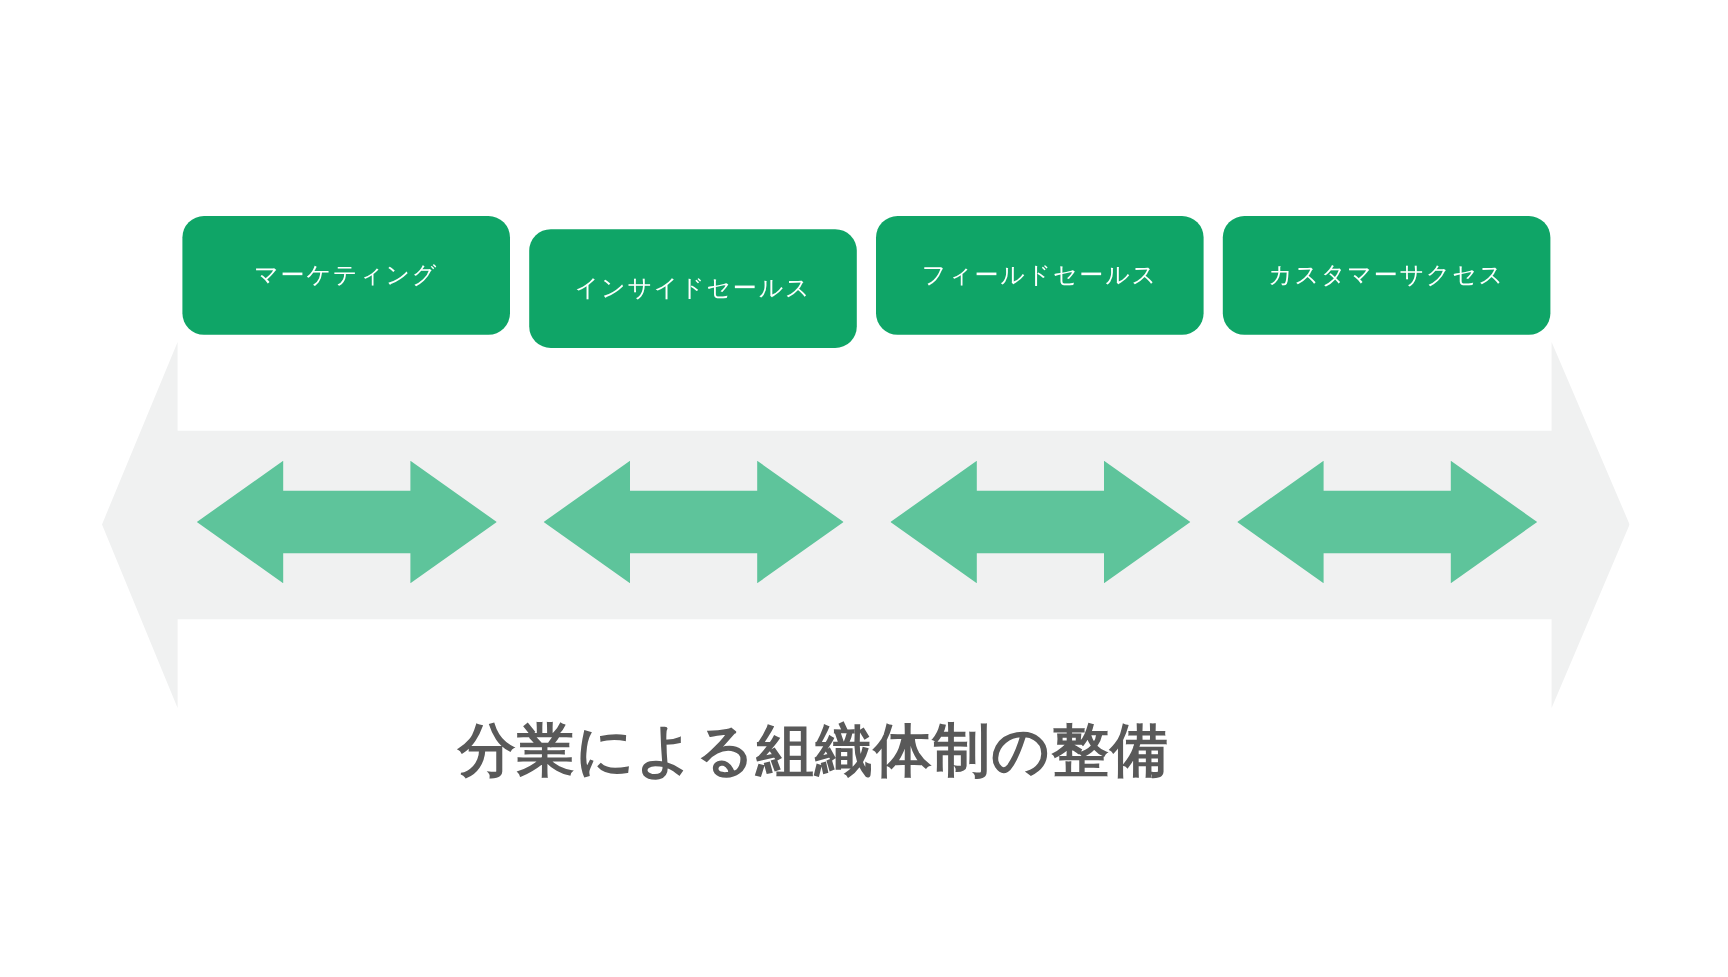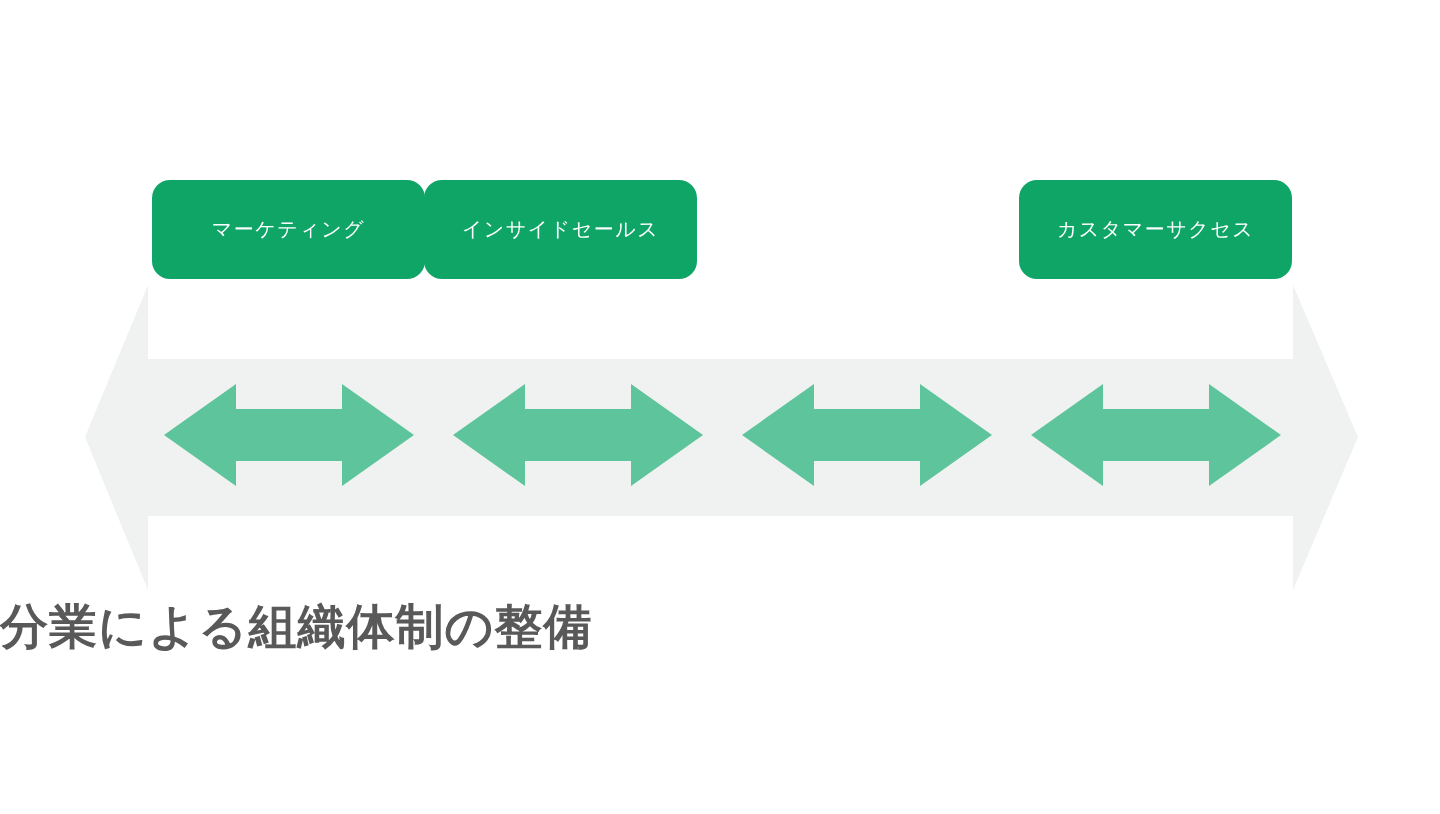--- a/index.html
+++ b/index.html
@@ -38,40 +38,40 @@
     display:flex;align-items:center;justify-content:center;
   }
   .dept-box .label{
     color:var(--box-text);
     font-size:20px;
     font-weight:500;
     letter-spacing:1.5px;
     white-space:nowrap;
   }
   .dept-1{left:152px;}
-  .dept-2{left:424px;}
+  .dept-2{left:441px;margin-top:11px;}
   .dept-3{left:730px;}
   .dept-4{left:1019px;text-align:center;}
   
   .double-arrow{
     position:absolute;
     top:384px;
     width:250px;height:102px;
   }
   .double-arrow polygon{fill:var(--arrow-green);}
   .arrow-1{left:164px;}
   .arrow-2{left:453px;}
   .arrow-3{left:742px;}
   .arrow-4{left:1031px;}
   
   .caption{
     position:absolute;
     left:0;top:597px;
     width:1356px;
-    text-align:left;
+    text-align:center;
     color:var(--caption-gray);
     font-size:48px;
     font-weight:700;
     line-height:60px;
     letter-spacing:1px;
   }
 </style>
 </head>
 <body>
 
@@ -79,20 +79,23 @@
 
   <svg class="band-arrow" viewBox="0 0 1273 305" preserveAspectRatio="none" aria-hidden="true">
     <polygon points="0,152 63,0 63,74 1208,74 1208,0 1273,152 1208,305 1208,231 63,231 63,305"></polygon>
   </svg>
 
   <div class="dept-box dept-1">
     <span class="label">マーケティング</span>
   </div>
   <div class="dept-box dept-2">
     <span class="label">インサイドセールス</span>
+  </div>
+  <div class="dept-box dept-3">
+    <span class="label">フィールドセールス</span>
   </div>
   <div class="dept-box dept-4">
     <span class="label">カスタマーサクセス</span>
   </div>
 
   <svg class="double-arrow arrow-1" viewBox="0 0 250 102" aria-hidden="true">
     <polygon points="0,51 72,0 72,25 178,25 178,0 250,51 178,102 178,77 72,77 72,102"></polygon>
   </svg>
   <svg class="double-arrow arrow-2" viewBox="0 0 250 102" aria-hidden="true">
     <polygon points="0,51 72,0 72,25 178,25 178,0 250,51 178,102 178,77 72,77 72,102"></polygon>

